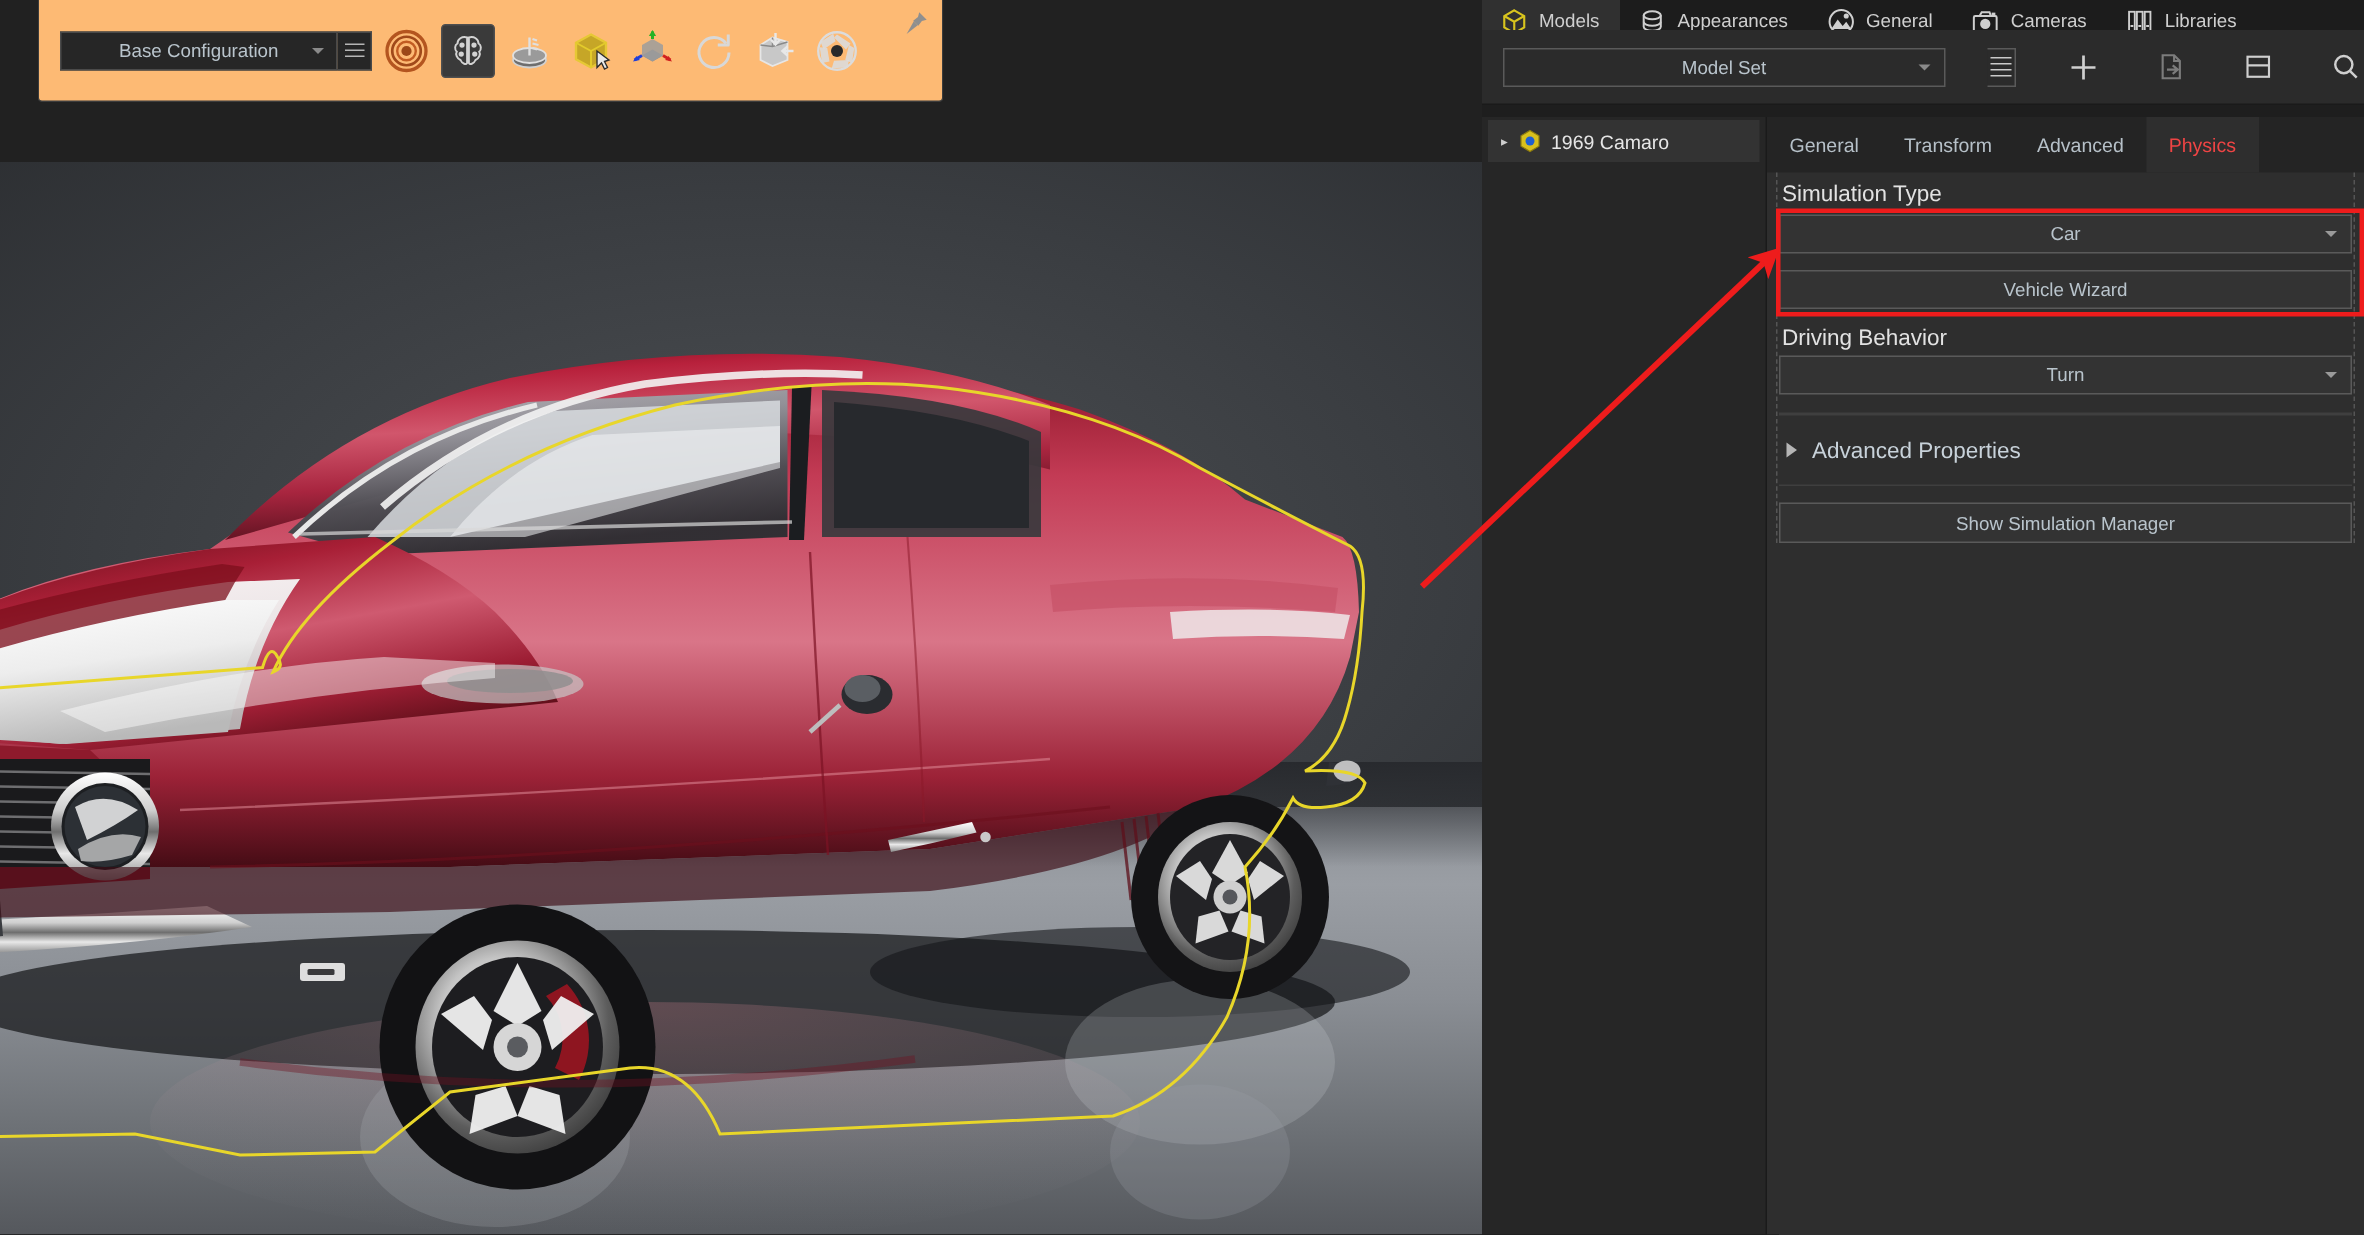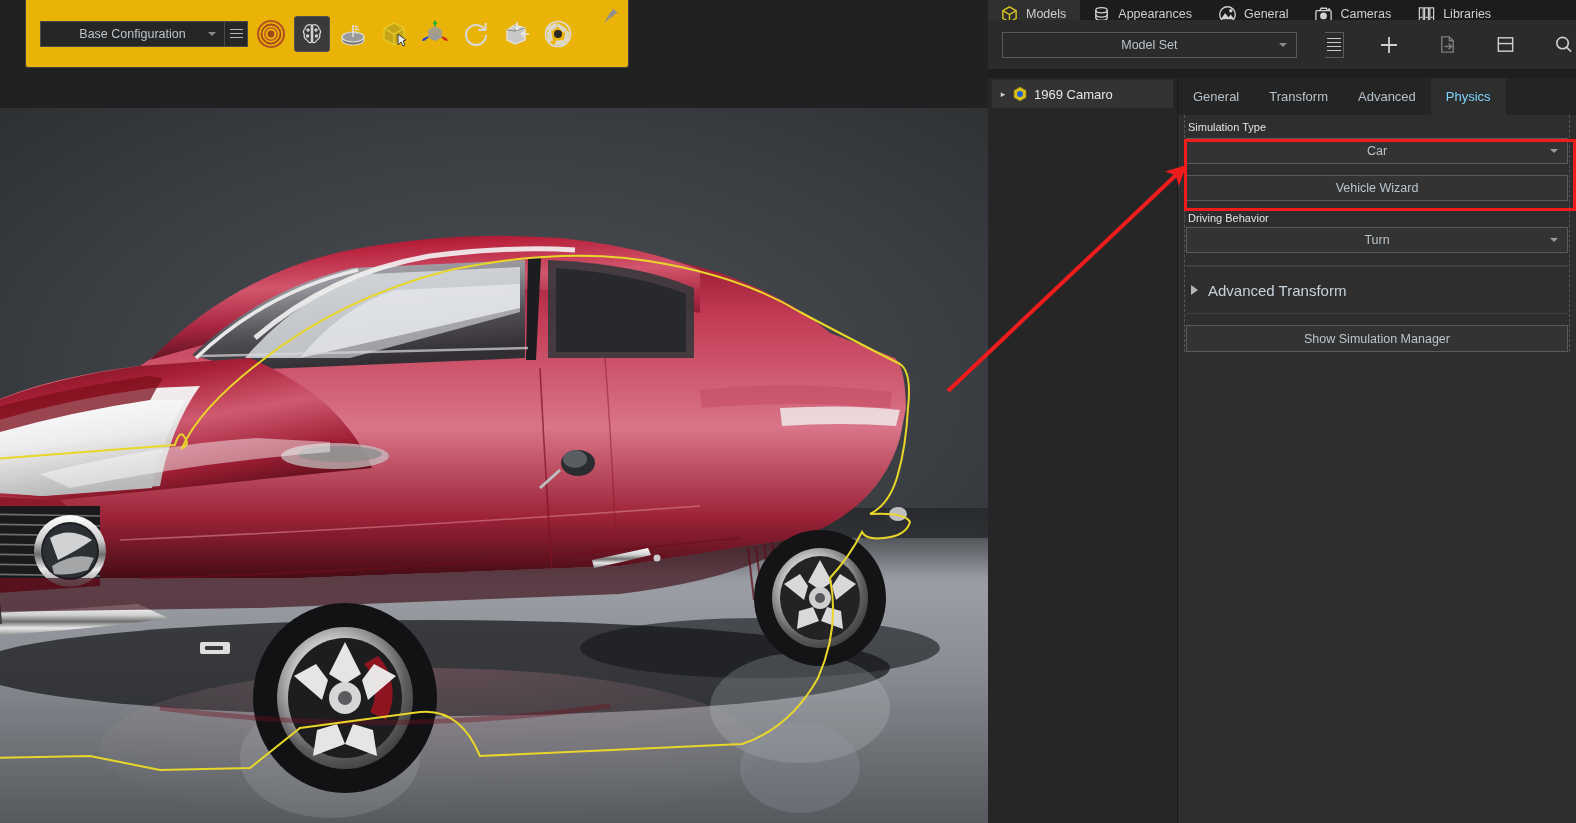--- a/index.html
+++ b/index.html
@@ -5,21 +5,21 @@
   * { box-sizing: border-box; margin:0; padding:0; }
   html,body { width:1576px; height:823px; overflow:hidden; background:#1e1e1e;
     font-family:"Liberation Sans", sans-serif; color:#c8c8c8; }
   #app { position:relative; width:1576px; height:823px; }
 
   
   #left-region { position:absolute; left:0; top:0; width:988px; height:823px; background:#212121; }
 
   
   #toolbar { position:absolute; left:25px; top:0px; width:604px; height:68px;
-    background:#eab308; border:1px solid #3c3c3c; border-top:none;
+    background:#fdba74; border:1px solid #3c3c3c; border-top:none;
     border-bottom-left-radius:3px; border-bottom-right-radius:3px;
     display:flex; align-items:flex-start; }
   #tb-inner { display:flex; align-items:center; gap:0px; padding-left:14px; height:100%; }
   .combo { width:185px; height:26px; background:#262626; border:1px solid #4a4a4a;
     display:flex; align-items:center; justify-content:center; position:relative;
     font-size:12.5px; color:#b9c4cc; }
   .combo .caret { position:absolute; right:8px; top:50%; transform:translateY(-50%);
     width:0;height:0;border-left:4px solid transparent;border-right:4px solid transparent;
     border-top:4px solid #8a8a8a; }
   .hamb { width:23px; height:26px; border:1px solid #4a4a4a; border-left:none;
@@ -71,24 +71,24 @@
     align-items:center; gap:2.5px; }
   #ms-hamb i { display:block; width:14px;height:1.6px; background:#cacaca; }
   .msicon { width:34px; height:34px; display:flex;align-items:center;justify-content:center;
     margin-left:4px; }
 
   
   #prop-panel { position:absolute; left:1178px; top:78px; width:398px; height:745px;
     background:#2e2e2e; }
   #prop-tabs { display:flex; height:37px; background:#242424; align-items:stretch; }
   .ptab { display:flex; align-items:center; padding:0 15px; font-size:13px; color:#b6c0c8; }
-  .ptab.active { background:#2e2e2e; color:#7dd3fc; }
+  .ptab.active { background:#2e2e2e; color:#ef4444; }
   #prop-body { position:relative; padding:0 8px; }
 
-  .sec-label { font-size:11px; color:#e2e2e2; padding:6px 0 3px 2px; }
+  .sec-label { font-size:15px; color:#e2e2e2; padding:6px 0 3px 2px; }
   .pbtn { height:26px; border:1px solid #5a5a5a; background:#333333;
     display:flex; align-items:center; justify-content:center; position:relative;
     font-size:12.5px; color:#b9c4cc; margin-bottom:2px; }
   .pbtn .caret { position:absolute; right:9px; top:50%; transform:translateY(-50%);
     width:0;height:0;border-left:4px solid transparent;border-right:4px solid transparent;
     border-top:4px solid #9a9a9a; }
   .divider { height:1px; background:#3f3f3f; margin:12px 0 0 0; }
   .collapse-row { display:flex; align-items:center; height:46px; padding-left:5px; }
   .collapse-row .tri { width:0;height:0;border-top:5px solid transparent;
     border-bottom:5px solid transparent;border-left:7px solid #b5b5b5; margin-right:10px; }
@@ -556,21 +556,21 @@
         <span class="caret"></span>
       </div>
 
       <div class="divider"></div>
 
 
       <div class="divider" style="margin-top:0;"></div>
 
       <div class="collapse-row">
         <span class="tri"></span>
-        <span class="ctext">Advanced Transform</span>
+        <span class="ctext">Advanced Properties</span>
       </div>
 
       <div class="divider" style="margin-top:0;"></div>
 
       <div class="pbtn" style="margin-top:11px;height:27px;">
         <span>Show Simulation Manager</span>
       </div>
     </div>
   </div>
 

